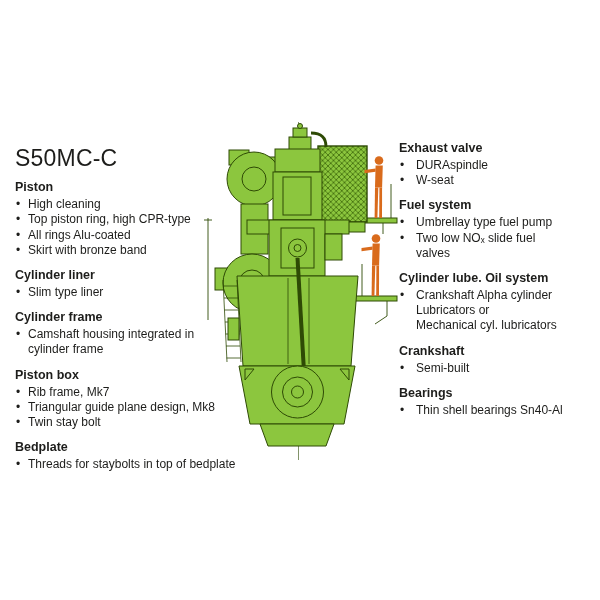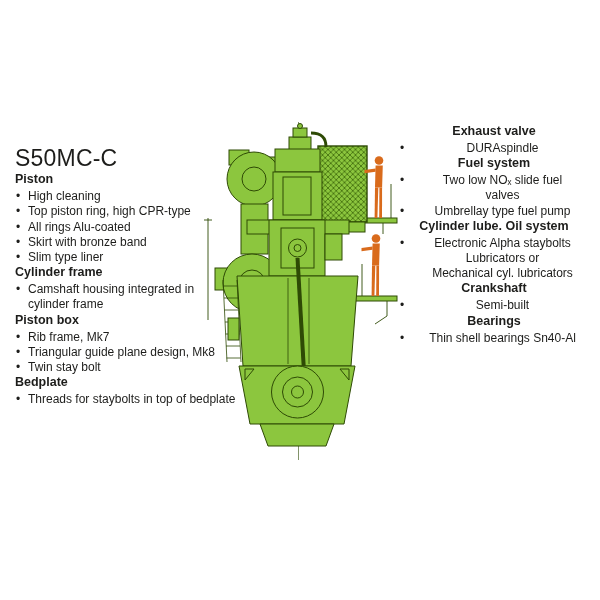--- a/index.html
+++ b/index.html
@@ -4,23 +4,23 @@
 <style>
   html,body{margin:0;padding:0;}
   body{
     width:600px;height:600px;position:relative;overflow:hidden;
     background:var(--page-bg,#ffffff);
     color:var(--text-color,#1d1d1b);
     font-family:"Liberation Sans","DejaVu Sans",sans-serif;
   }
   .col{position:absolute;}
   .left-col{left:15px;top:130px;width:238px;}
-  .right-col{left:399px;top:124px;width:190px;text-align:center;}
+  .right-col{left:399px;top:141px;width:190px;}
   .page-title{font-size:23px;font-weight:normal;margin:16px 0 2px 0;letter-spacing:0.2px;line-height:1.05;}
-  .sec{margin-top:0;}
+  .sec{margin-top:10px;}
   .right-col .sec:first-child{margin-top:0;}
   .sec-h{font-size:12.5px;font-weight:bold;margin:0 0 2px 0;line-height:15px;}
   .blist{list-style:none;margin:0;padding:0;}
   .bitem{position:relative;padding-left:13px;font-size:12px;line-height:15.2px;}
   .right-col .bitem{padding-left:17px;}
   .bitem::before{content:"\2022";position:absolute;left:1px;top:0;}
   .btext{white-space:pre-line;}
   .diagram{position:absolute;left:185px;top:122px;width:220px;height:340px;}
   .diagram svg{display:block;width:220px;height:340px;}
 </style>
@@ -34,20 +34,21 @@
     <h2 class="sec-h">Piston</h2>
     <ul class="blist">
       <li class="bitem"><span class="btext">High cleaning</span></li>
       <li class="bitem"><span class="btext">Top piston ring, high CPR-type</span></li>
       <li class="bitem"><span class="btext">All rings Alu-coated</span></li>
       <li class="bitem"><span class="btext">Skirt with bronze band</span></li>
     </ul>
   </section>
 
   <section class="sec">
+    <h2 class="sec-h">Cylinder liner</h2>
     <ul class="blist">
       <li class="bitem"><span class="btext">Slim type liner</span></li>
     </ul>
   </section>
 
   <section class="sec">
     <h2 class="sec-h">Cylinder frame</h2>
     <ul class="blist">
       <li class="bitem"><span class="btext">Camshaft housing integrated in
 cylinder frame</span></li>
@@ -187,36 +188,37 @@
       </g>
     </g>
   </svg>
 </div>
 
 <div class="col right-col">
   <section class="sec">
     <h2 class="sec-h">Exhaust valve</h2>
     <ul class="blist">
       <li class="bitem"><span class="btext">DURAspindle</span></li>
+      <li class="bitem"><span class="btext">W-seat</span></li>
     </ul>
   </section>
 
   <section class="sec">
     <h2 class="sec-h">Fuel system</h2>
     <ul class="blist">
+      <li class="bitem"><span class="btext">Umbrellay type fuel pump</span></li>
       <li class="bitem"><span class="btext">Two low NOₓ slide fuel
 valves</span></li>
-      <li class="bitem"><span class="btext">Umbrellay type fuel pump</span></li>
     </ul>
   </section>
 
   <section class="sec">
     <h2 class="sec-h">Cylinder lube. Oil system</h2>
     <ul class="blist">
-      <li class="bitem"><span class="btext">Electronic Alpha staybolts
+      <li class="bitem"><span class="btext">Crankshaft Alpha cylinder
 Lubricators or
 Mechanical cyl. lubricators</span></li>
     </ul>
   </section>
 
   <section class="sec">
     <h2 class="sec-h">Crankshaft</h2>
     <ul class="blist">
       <li class="bitem"><span class="btext">Semi-built</span></li>
     </ul>

